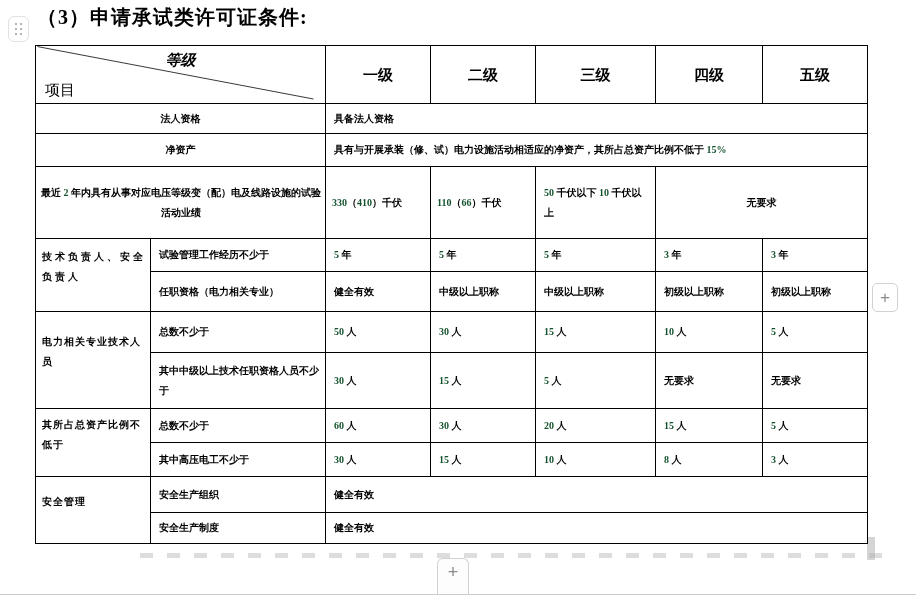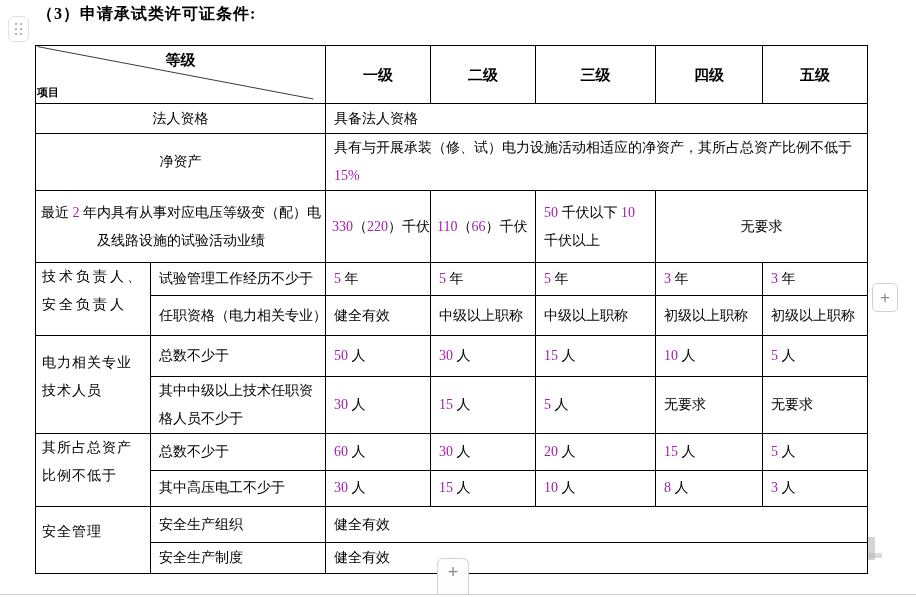--- a/index.html
+++ b/index.html
@@ -7,21 +7,21 @@
   body {
     position: relative;
     background: #ffffff;
     font-family: "Liberation Serif", "DejaVu Serif", serif;
     color: #000;
     overflow: hidden;
   }
   
   .title {
     position: absolute; left: 37px; top: 4px;
-    font-size: 16px; font-weight: bold; letter-spacing: 1px;
+    font-size: 20px; font-weight: bold; letter-spacing: 1px;
     white-space: nowrap;
   }
   
   .drag-handle {
     position: absolute; left: 8px; top: 16px;
     width: 21px; height: 26px;
     background: #fff; border: 1px solid #e2e2e2; border-radius: 6px;
     display: flex; align-items: center; justify-content: center;
     cursor: grab;
   }
@@ -34,49 +34,50 @@
   .grip i:nth-child(3){left:0;top:5px} .grip i:nth-child(4){left:5px;top:5px}
   .grip i:nth-child(5){left:0;top:10px}.grip i:nth-child(6){left:5px;top:10px}
   
   table {
     position: absolute; left: 35px; top: 45px; width: 832px;
     border-collapse: collapse; table-layout: fixed;
     background: #fff; z-index: 2;
   }
   td {
     border: 1.4px solid #000;
-    font-size: 14px; line-height: 2;
+    font-size: 10px; line-height: 2;
     vertical-align: middle;
     padding: 0 8px;
     overflow: hidden;
+    font-weight: bold;
   }
   tr.hrow td {
     font-weight: bold; font-size: 15px; text-align: center;
     padding: 0; line-height: 1.2;
   }
   td.lbl-c { text-align: center; padding: 0; }
   td.grp   { padding: 0 4px 16px 6px; letter-spacing: 1px; }
   td.grp.ls3 { letter-spacing: 3px; }
   td.sub   { padding: 0 2px 0 8px; }
   td.val   { text-align: left; }
   td.val-tight { padding: 0 3px 0 6px; white-space: nowrap; }
   td.center { text-align: center; }
   td.nowrap { white-space: nowrap; }
   td.perf { padding: 0 4px 0 5px; text-align: center; }
-  .num { color: #a21caf; }
+  .num { color: #14532d; }
   
   td.diag { position: relative; padding: 0; height: 58px; }
   td.diag svg { position: absolute; left: 0; top: 0; width: 100%; height: 100%; }
   .dg-top {
     position: absolute; top: 5px; left: 0; width: 100%;
-    text-align: center; font-weight: bold; font-size: 15px;
+    text-align: center; font-weight: bold; font-size: 15px; font-style: italic;
   }
   .dg-bot {
-    position: absolute; bottom: 4px; left: 1px;
-    font-weight: bold; font-size: 11px;
+    position: absolute; bottom: 4px; left: 9px;
+    font-weight: normal; font-size: 15px;
   }
   
   .add-right {
     position: absolute; left: 872px; top: 283px;
     width: 26px; height: 29px; z-index: 3;
     background: #fff; border: 1px solid #d2d2d2; border-radius: 5px;
     color: #8b8b8b; font-size: 17px;
     display: flex; align-items: center; justify-content: center;
     font-family: "Liberation Sans", sans-serif; cursor: pointer;
   }
@@ -154,21 +155,21 @@
     <td class="val" colspan="5">具备法人资格</td>
   </tr>
 
   <tr style="height:33px">
     <td class="lbl-c" colspan="2">净资产</td>
     <td class="val" colspan="5">具有与开展承装（修、试）电力设施活动相适应的净资产，其所占总资产比例不低于 <span class="num">15%</span></td>
   </tr>
 
   <tr style="height:72px">
     <td class="val perf" colspan="2">最近 <span class="num">2</span> 年内具有从事对应电压等级变（配）电及线路设施的试验活动业绩</td>
-    <td class="val val-tight"><span class="num">330</span>（<span class="num">220</span>）千伏</td>
+    <td class="val val-tight"><span class="num">330</span>（<span class="num">410</span>）千伏</td>
     <td class="val val-tight"><span class="num">110</span>（<span class="num">66</span>）千伏</td>
     <td class="val" style="padding:0 4px 0 8px"><span class="num">50</span> 千伏以下 <span class="num">10</span> 千伏以上</td>
     <td class="center" colspan="2">无要求</td>
   </tr>
 
   <tr style="height:33px">
     <td class="grp ls3" rowspan="2">技术负责人、安全负责人</td>
     <td class="sub nowrap">试验管理工作经历不少于</td>
     <td class="val"><span class="num">5</span> 年</td>
     <td class="val"><span class="num">5</span> 年</td>

